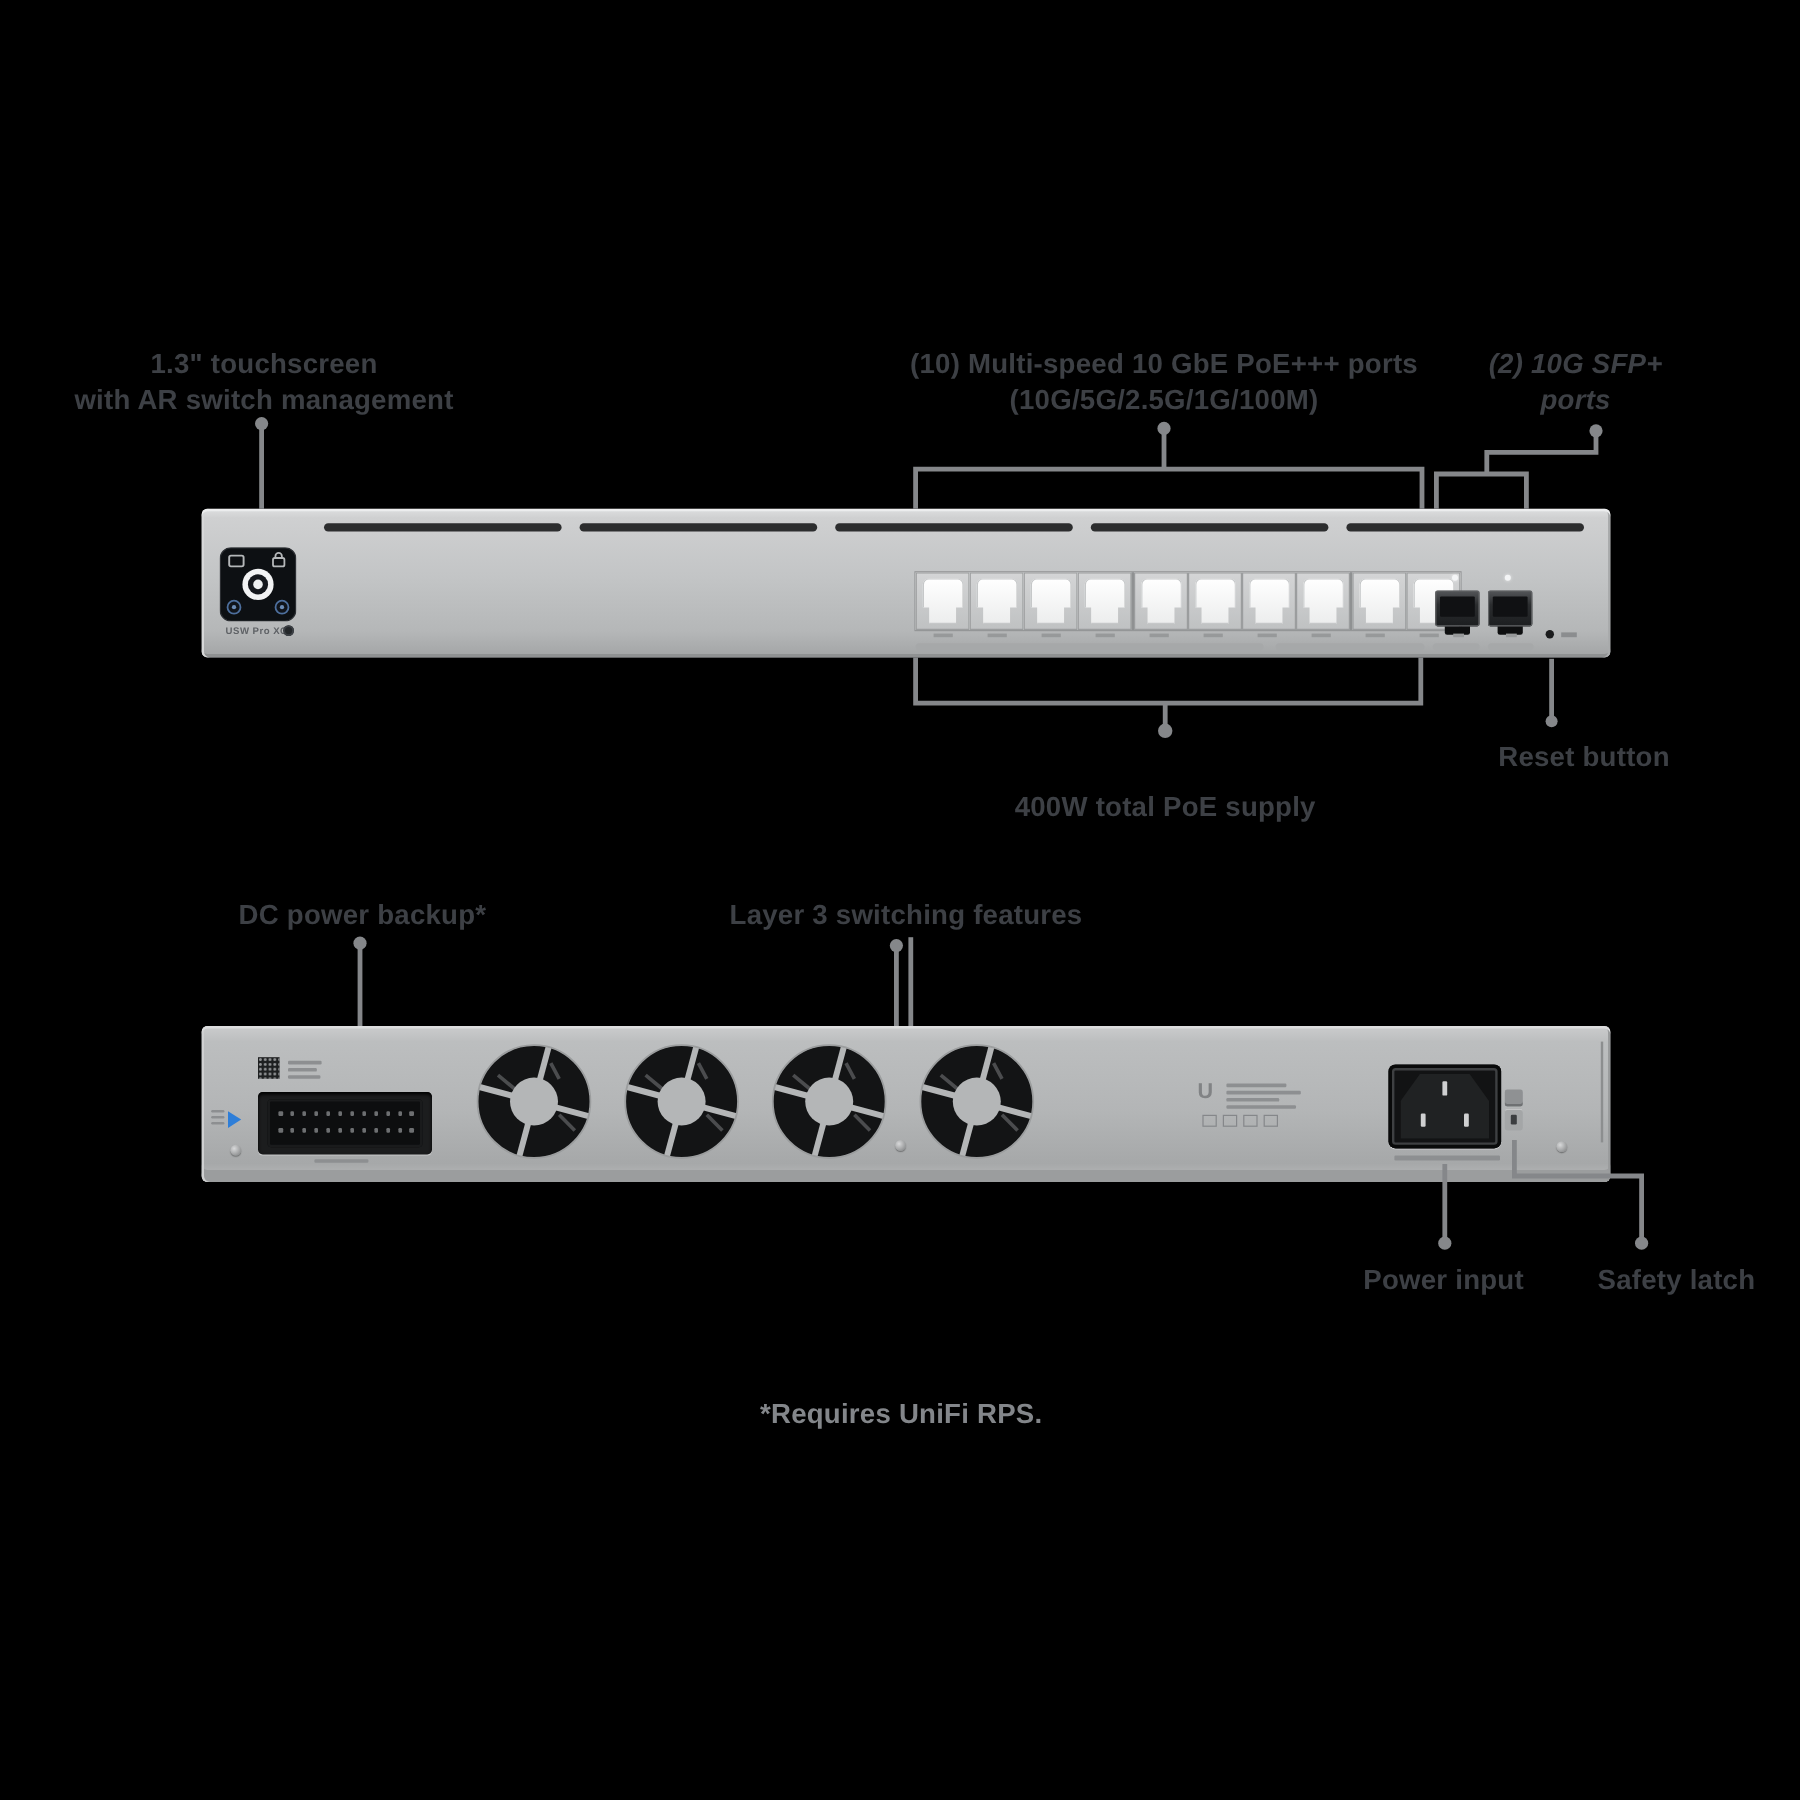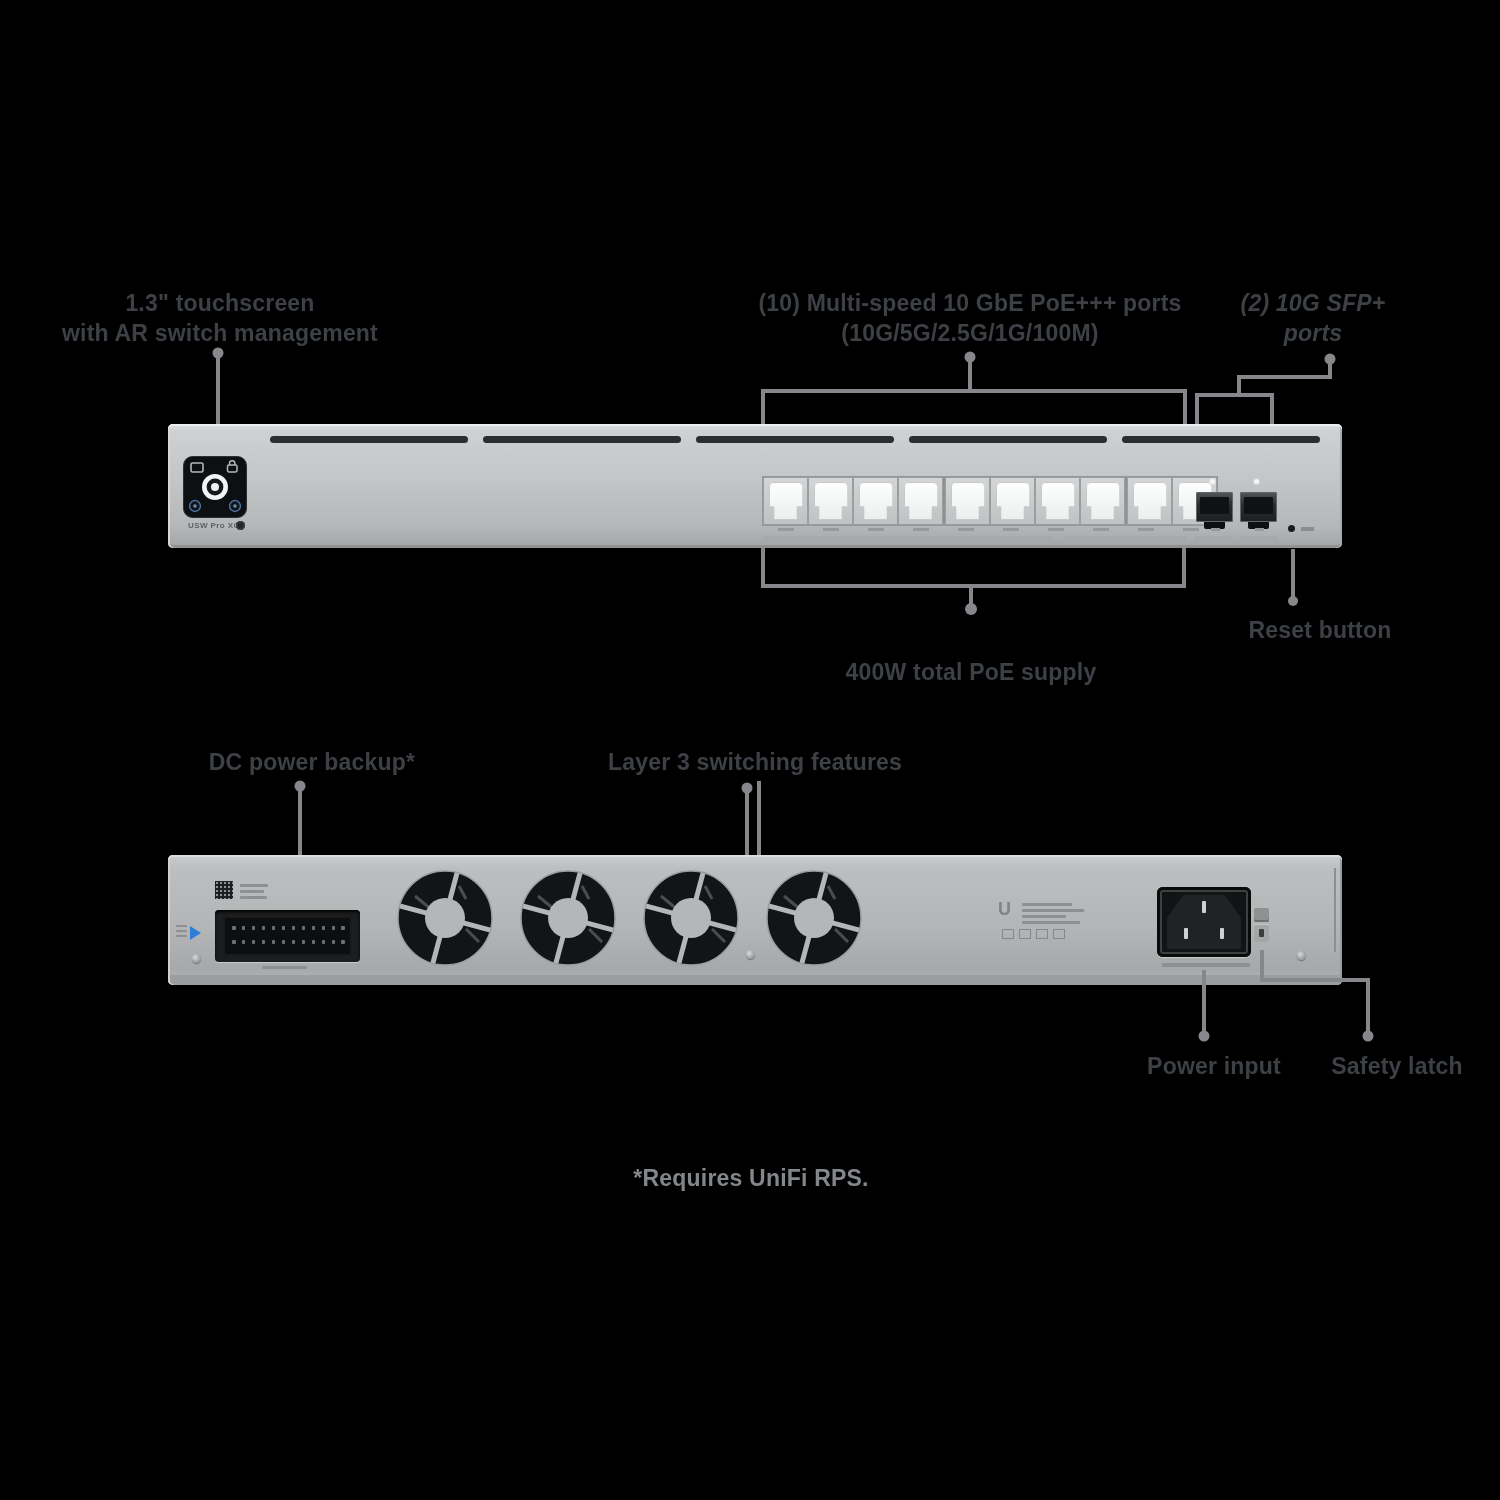--- a/index.html
+++ b/index.html
@@ -118,25 +118,25 @@
 
   <div class="lbl" style="left:1313px;top:288px;font-style:italic;">
     <div>(2) 10G SFP+</div>
     <div>ports</div>
   </div>
 
   <div class="lbl" style="left:971px;top:657px;">400W total PoE supply</div>
 
   <div class="lbl" style="left:1295px;top:615px;margin-left:25px;">Reset button</div>
 
-  <div class="lbl" style="left:312px;top:747px;">DC power backup*</div>
+  <div class="lbl" style="left:302px;top:747px;">DC power backup*</div>
 
   <div class="lbl" style="left:755px;top:747px;">Layer 3 switching features</div>
 
-  <div class="lbl" style="left:1203px;top:1051px;margin-left:11px;">Power input</div>
+  <div class="lbl" style="left:1203px;top:1051px;">Power input</div>
 
   <div class="lbl" style="left:1397px;top:1051px;">Safety latch</div>
 
   <div class="lbl light" style="left:751px;top:1163px;">*Requires UniFi RPS.</div>
 
   <div class="panel" id="front-panel"></div>
 
   <div class="abs" id="vents">
     <div class="vent"></div>
   <div class="vent"></div>

